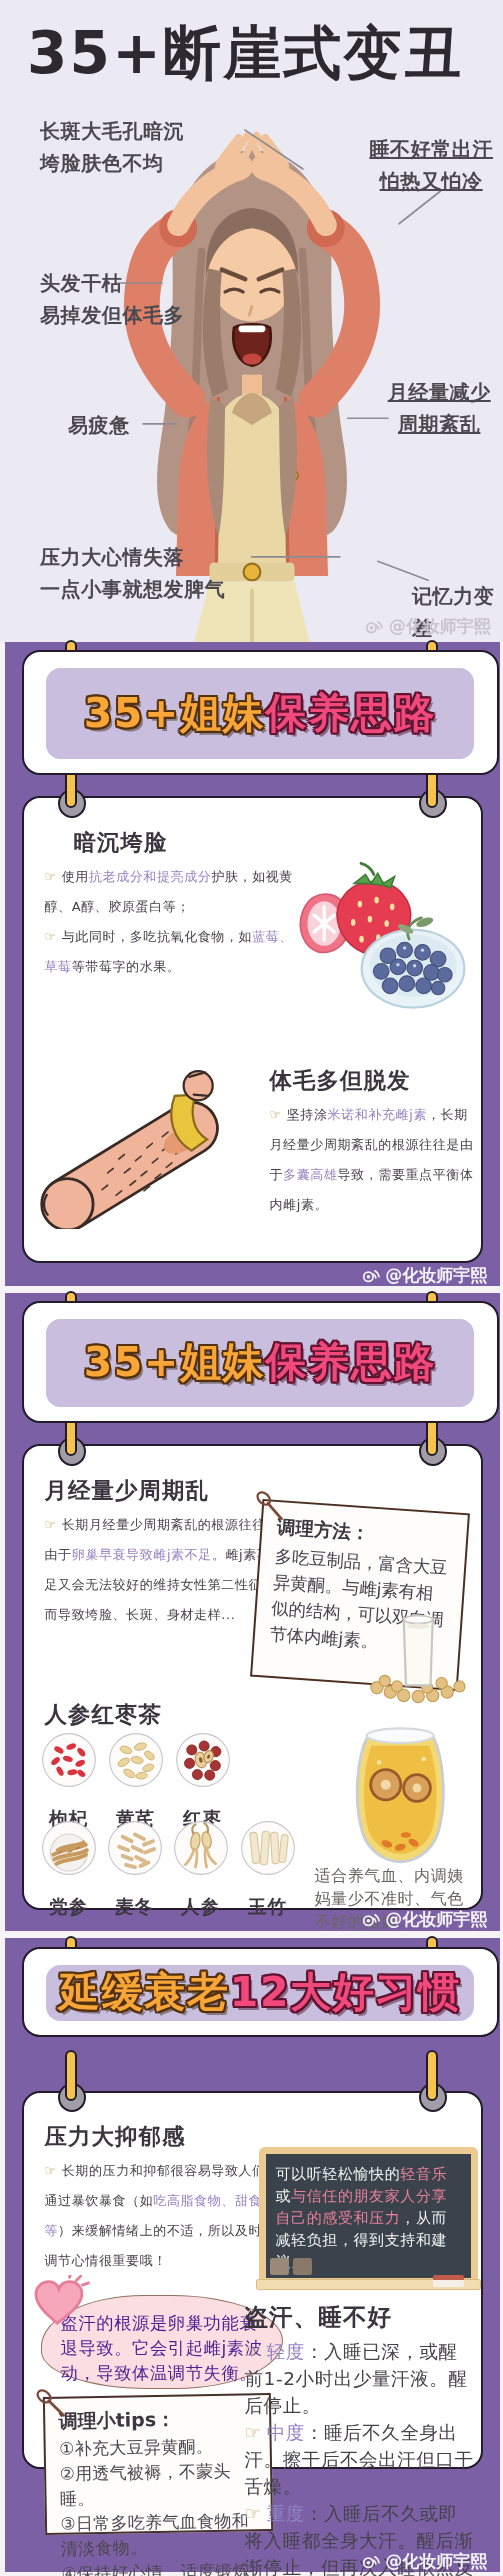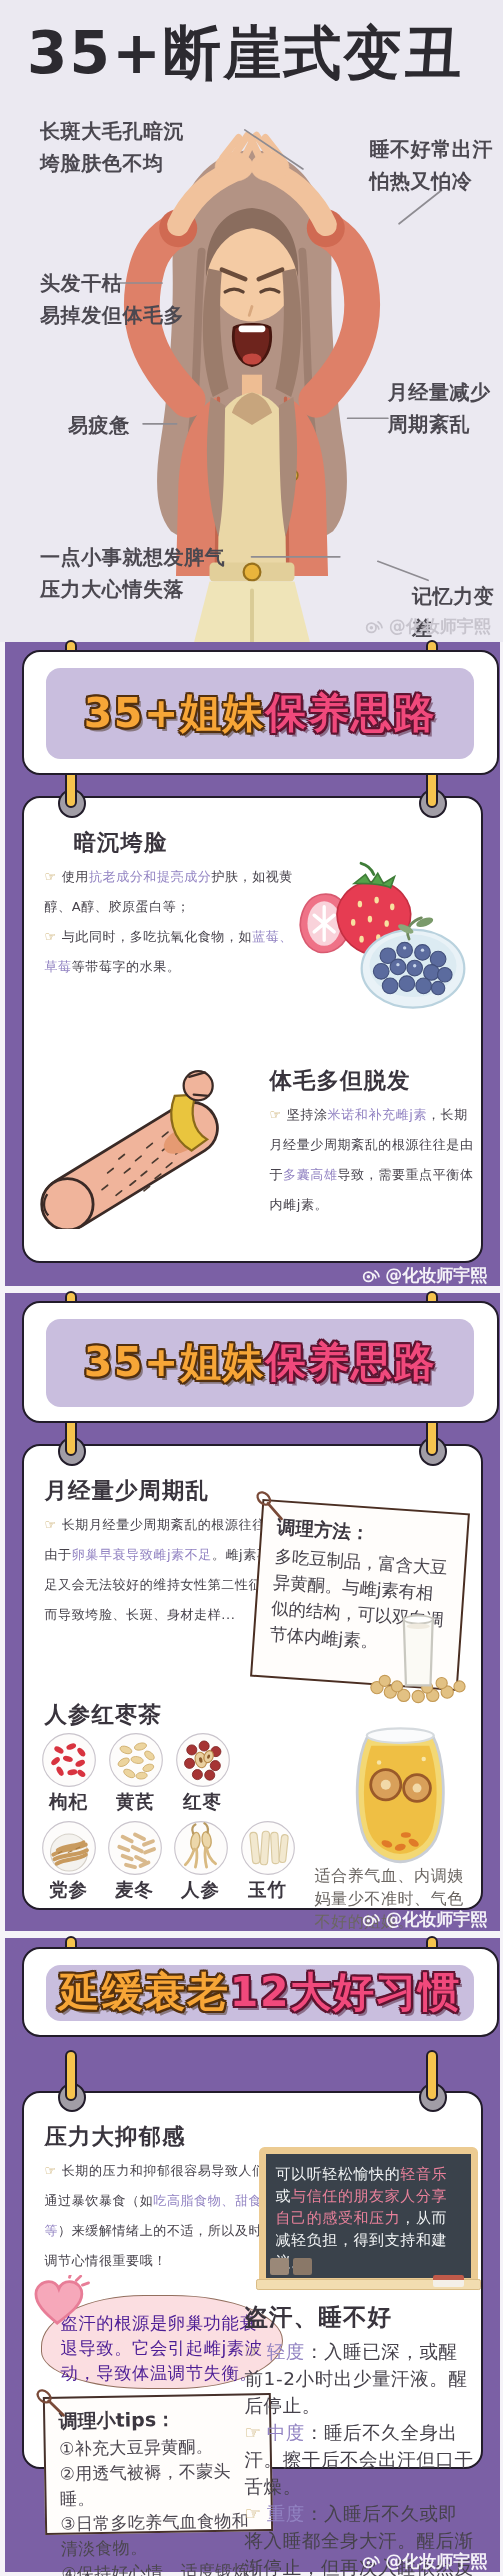--- a/index.html
+++ b/index.html
@@ -10,21 +10,21 @@
     overflow:hidden;
   }
   .abs { position:absolute; }
 
   
   .hero { position:absolute; left:0; top:0; width:503px; height:642px; background:#ebe9f1; }
   .hero-title { position:absolute; left:0; top:14.5px; width:491px; text-align:center;
     font-size:58px; font-weight:900; color:#2c2a30; letter-spacing:2.2px; }
   .hero-lines { position:absolute; left:0; top:0; width:503px; height:642px; pointer-events:none; }
   .co { position:absolute; font-size:20px; font-weight:600; color:#4b4850; line-height:32px; letter-spacing:0.6px; }
-  .co.r { text-align:left; }
+  .co.r { text-align:center;text-decoration:underline; }
   .woman { position:absolute; left:84px; top:84px; width:336px; height:559px; }
 
   
   .psec { position:absolute; left:4.5px; width:495px; background:#7b60a5; }
   .card { position:absolute; background:#ffffff; border:2.2px solid #221c2a; border-radius:18px; }
   .title-card { left:17px; right:1px; z-index:5; }
   .title-panel { position:absolute; left:22.4px; right:22.4px; top:15.7px; bottom:14.5px;
     background:#c9bede; border-radius:14.5px; display:flex; align-items:center; justify-content:center; }
   .sec-title { font-size:41px; font-weight:900; letter-spacing:1.7px; white-space:nowrap; }
   .seg-o { color:#f7a637; text-shadow:-1.7px -1.7px 0 #53300f,1.7px -1.7px 0 #53300f,-1.7px 1.7px 0 #53300f,1.7px 1.7px 0 #53300f,0 -2.2px 0 #53300f,0 2.2px 0 #53300f,-2.2px 0 0 #53300f,2.2px 0 0 #53300f,3.4px 3.9px 0 rgba(58,36,14,.45); }
@@ -48,21 +48,21 @@
 
   
   .note { position:absolute; background:#fffdfb; border:2.2px solid #4a2e22; transform:rotate(4deg);
     padding:12.3px 14.5px; }
   .note-title { font-size:18.5px; font-weight:800; color:#3c3740; margin-bottom:3.4px; }
   .note-body { font-size:17.3px; line-height:26px; color:#46424b; }
   .note-pin { position:absolute; left:-13.4px; top:-15.7px; width:37px; height:37px; }
 
   .ing { position:absolute; width:56px; text-align:center; }
   .ing svg { width:56px; height:56px; display:block; }
-  .ing-label { margin-top:1px; font-size:18.5px; font-weight:700; color:#3c3740; letter-spacing:1.1px; }
+  .ing-label { margin-top:18px; font-size:18.5px; font-weight:700; color:#3c3740; letter-spacing:1.1px; }
   .tea-caption { position:absolute; font-size:16px; line-height:23px; color:#6b6662; letter-spacing:0.6px; }
 
   
   .board { position:absolute; background:#3a424b; border:7.3px solid #eccb92; border-radius:5.6px;
     padding:9px 10px; font-size:15px; line-height:22px; letter-spacing:0.6px; }
   .board-tray { position:absolute; left:-10px; right:-10px; bottom:-12.3px; height:11.2px;
     background:#f2ddb0; border:1.7px solid #d9bb84; border-radius:2.2px; }
   .eraser { position:absolute; width:19px; height:17px; background:#9a8878; border-radius:2.2px; bottom:3.4px; }
   .eraser.e2 { left:27px; background:#8a7868; }
   .eraser.e3 { left:auto; right:6.7px; width:31px; height:12.3px; background:#f4f0e8; border-top:5.6px solid #c05a4a; bottom:-9px; }
@@ -162,22 +162,22 @@
     <div>易掉发但体毛多</div>
   </div>
   <div class="co r" style="right:12.3px; top:376px;">
     <div>月经量减少</div>
     <div>周期紊乱</div>
   </div>
   <div class="co" style="left:68px; top:409px;">
     <div>易疲惫</div>
   </div>
   <div class="co" style="left:40px; top:541px;">
+    <div>压力大心情失落</div>
     <div>一点小事就想发脾气</div>
-    <div>压力大心情失落</div>
   </div>
   <div class="co" style="left:412px; top:580px;">
     <div>记忆力变差</div>
   </div>
 
   <div class="wm gray" style="top:615px;">
     <svg viewBox="0 0 30 24">
       <circle cx="10" cy="14" r="7.5" fill="none" stroke="currentColor" stroke-width="2.8"></circle>
       <circle cx="10" cy="14" r="2.8" fill="currentColor"></circle>
       <path d="M18,10 A9,9 0 0 1 22,16" fill="none" stroke="currentColor" stroke-width="2.6" stroke-linecap="round"></path>

